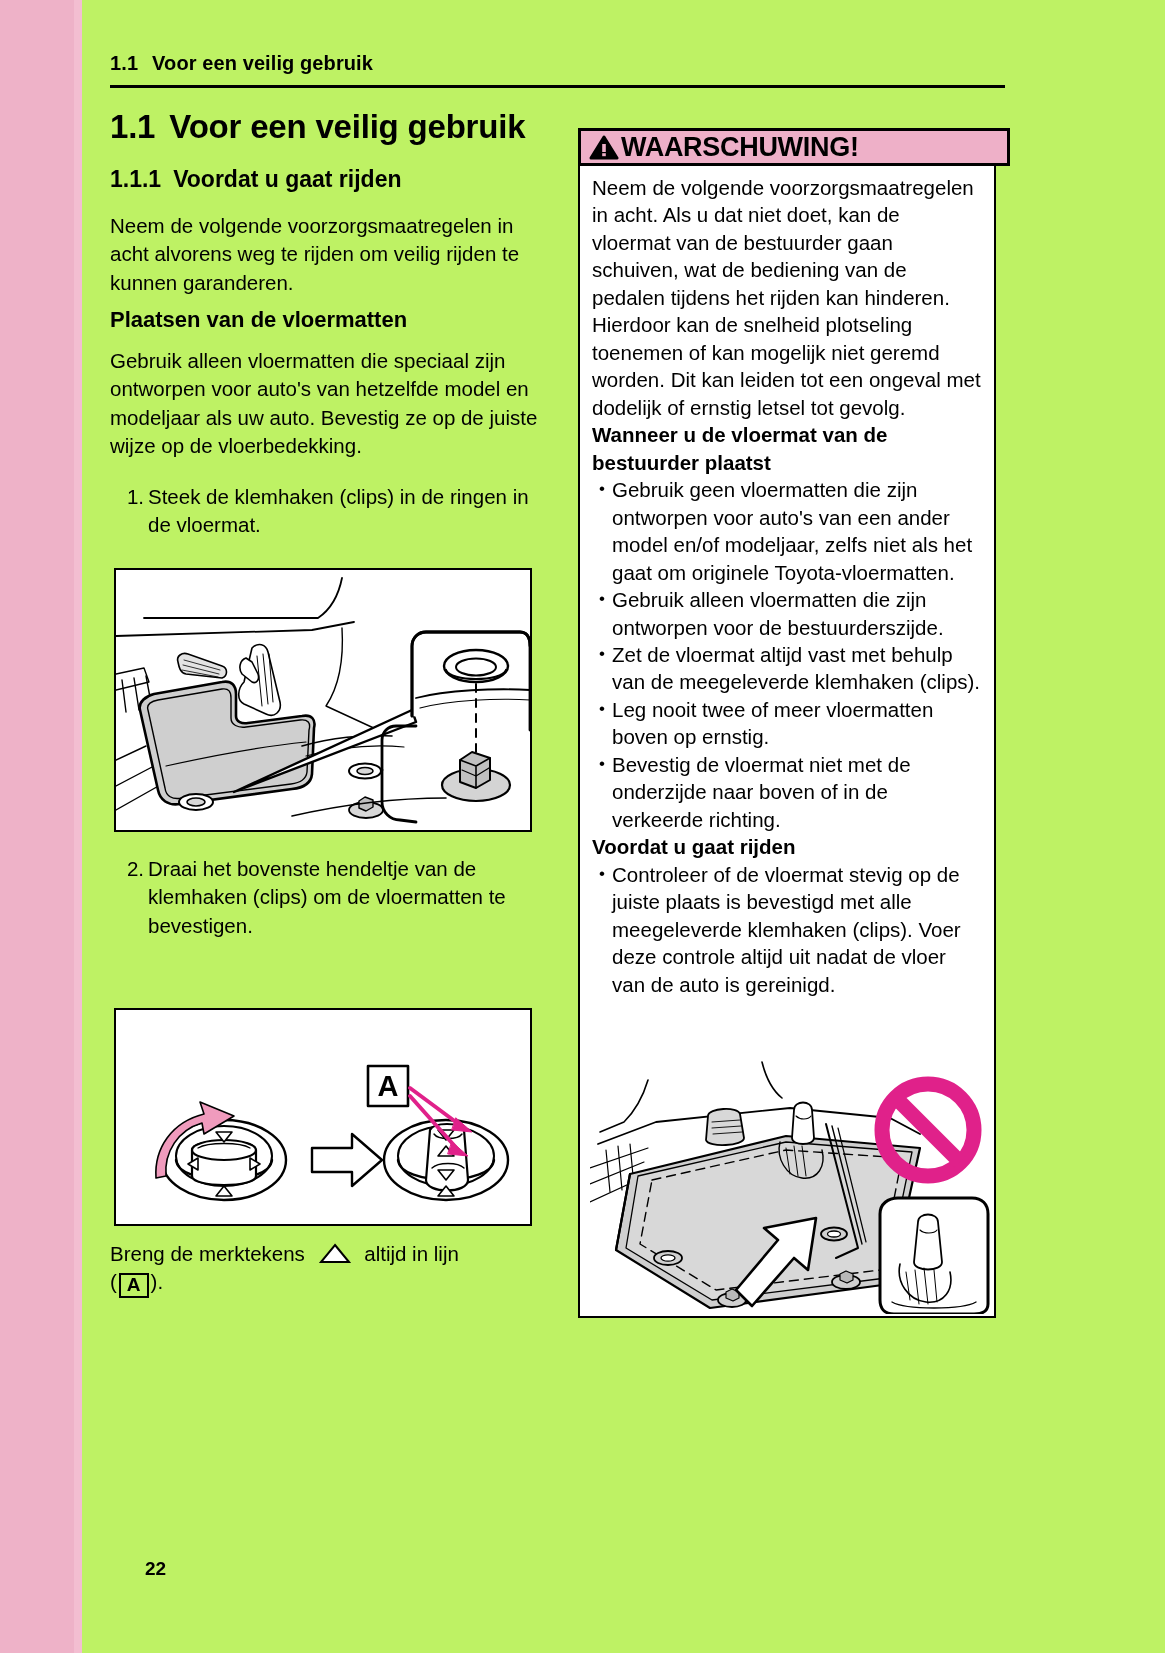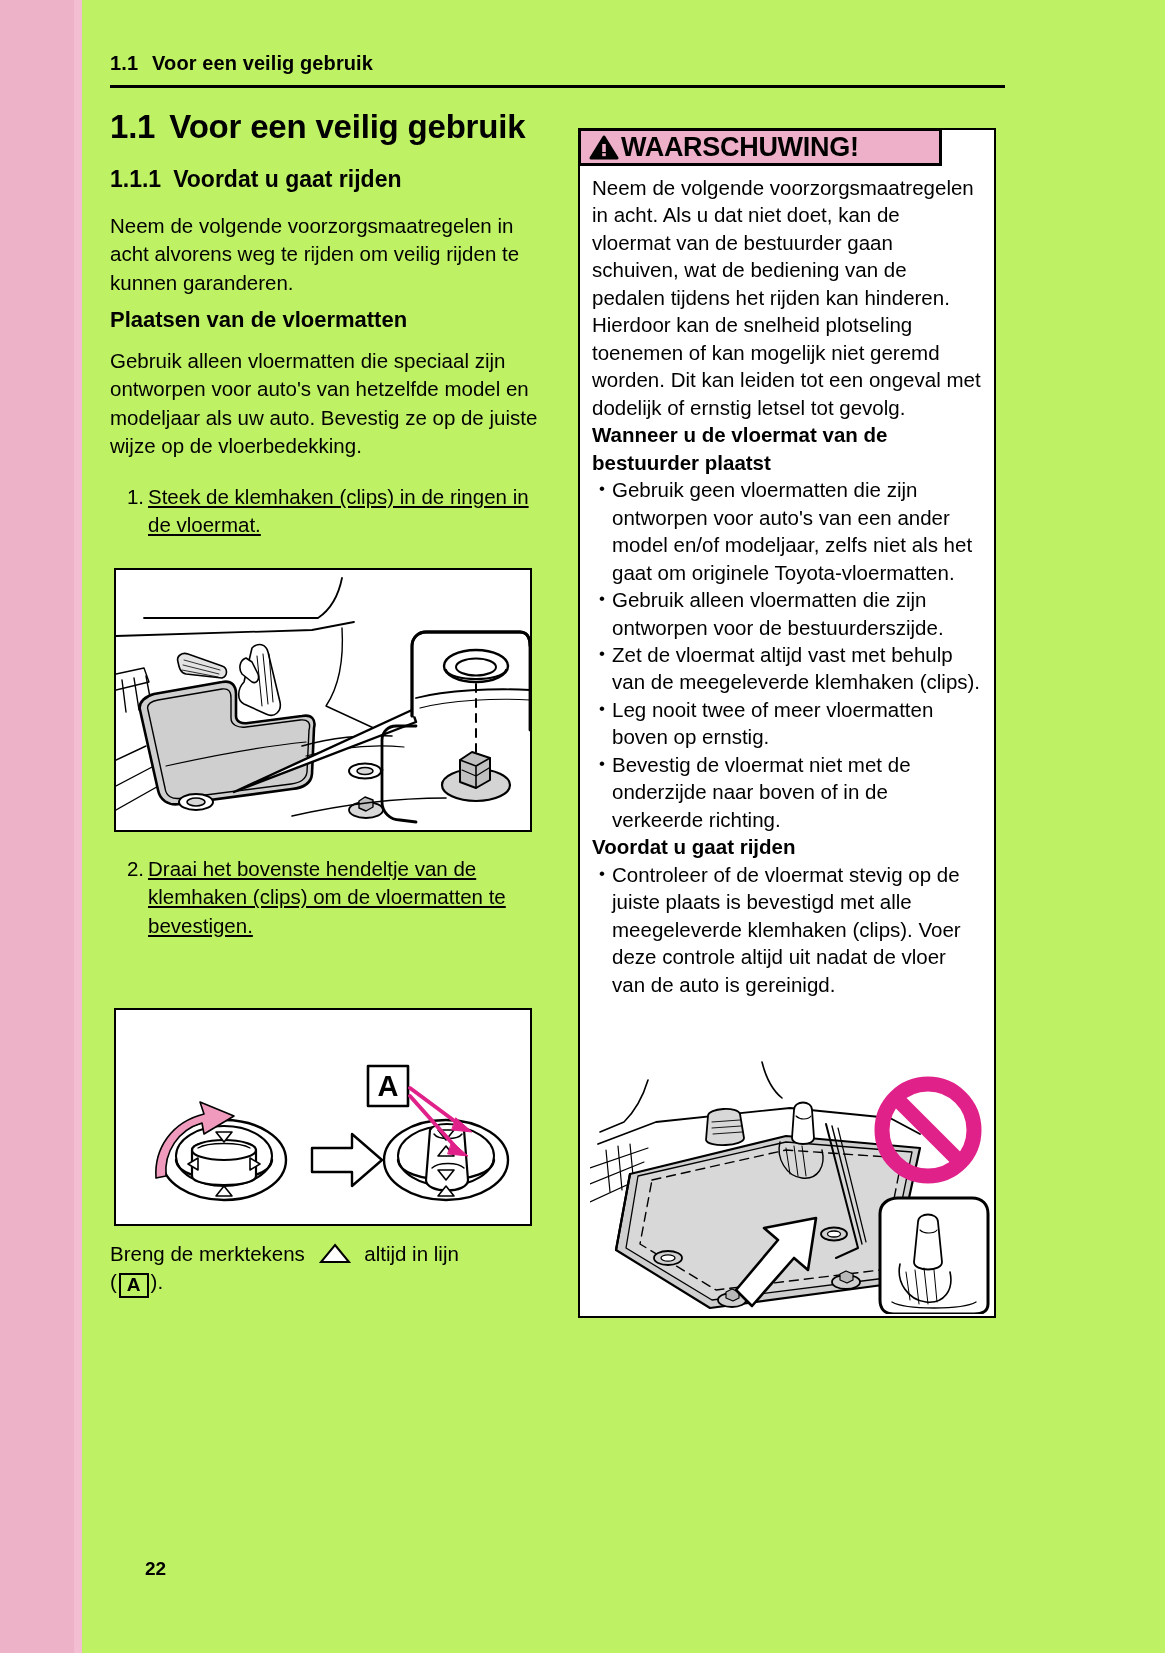--- a/index.html
+++ b/index.html
@@ -52,39 +52,39 @@
   .bold-sub{font-size:22px;font-weight:bold;line-height:1.38;margin:0;}
   ol.steps{margin:0;padding:0;list-style:none;}
   ol.steps li{
     font-size:20.5px;line-height:1.38;
     display:flex;align-items:flex-start;
     margin-bottom:0;
   }
   ol.steps li .marker{
     flex:0 0 auto;width:34px;text-align:right;padding-right:4px;
   }
-  ol.steps li .txt{flex:1 1 auto;text-decoration:underline;}
+  ol.steps li .txt{flex:1 1 auto;}
   .fig-box{
     position:absolute;border:2px solid #000;background:#fff;box-sizing:border-box;
   }
   .note-indent{
     font-size:20.5px;line-height:1.38;margin:0;padding-left:36px;
   }
   .inlinebox{
     display:inline-block;border:2px solid #000;
     padding:0px 6px 1px 6px;font-weight:bold;font-size:19px;
     line-height:1.05;vertical-align:-2px;margin:0 2px;
   }
   
   .warnbox{
     position:absolute;left:468px;top:128px;width:418px;height:1190px;
     border:2px solid #000;box-sizing:border-box;background:#fff;
   }
   .warnhead{
-    position:absolute;left:468px;top:128px;width:364px;height:38px;
+    position:absolute;left:468px;top:128px;width:432px;height:38px;
     background:#eeb0c8;border:3px solid #000;box-sizing:border-box;
     display:flex;align-items:center;padding-left:8px;
   }
   .warnhead .label{
     font-size:27px;font-weight:bold;letter-spacing:-.3px;line-height:1;
   }
   .warn-body{
     position:absolute;left:470px;top:168px;width:412px;
     padding:6px 10px 0 12px;box-sizing:border-box;
   }

